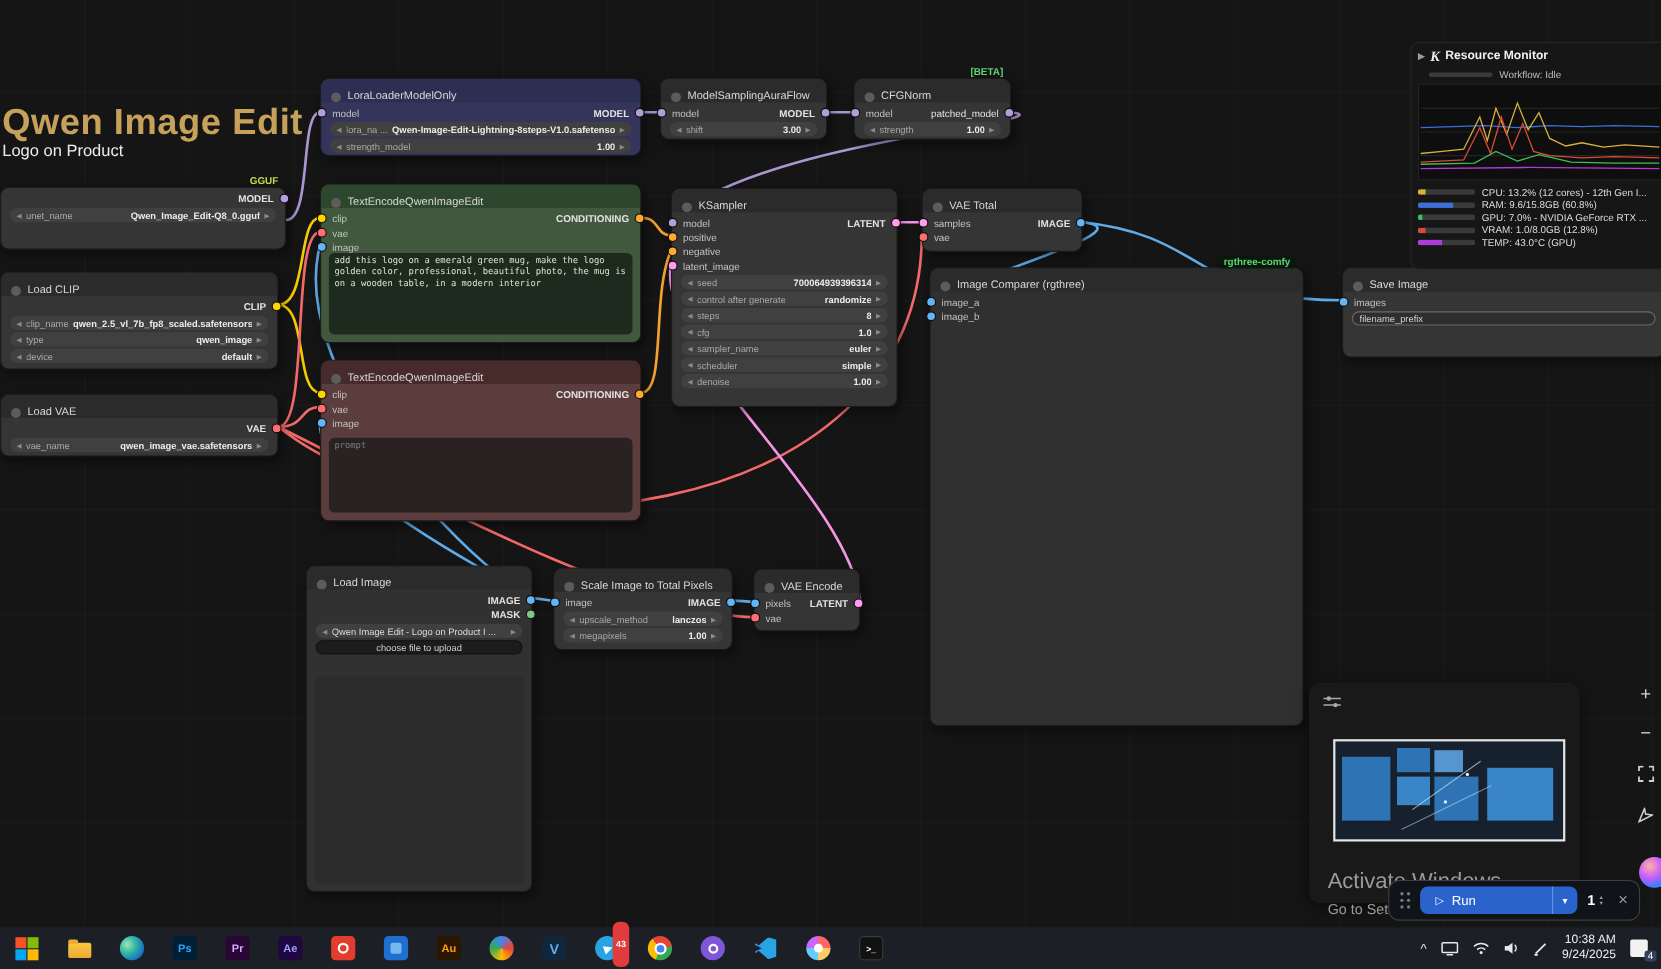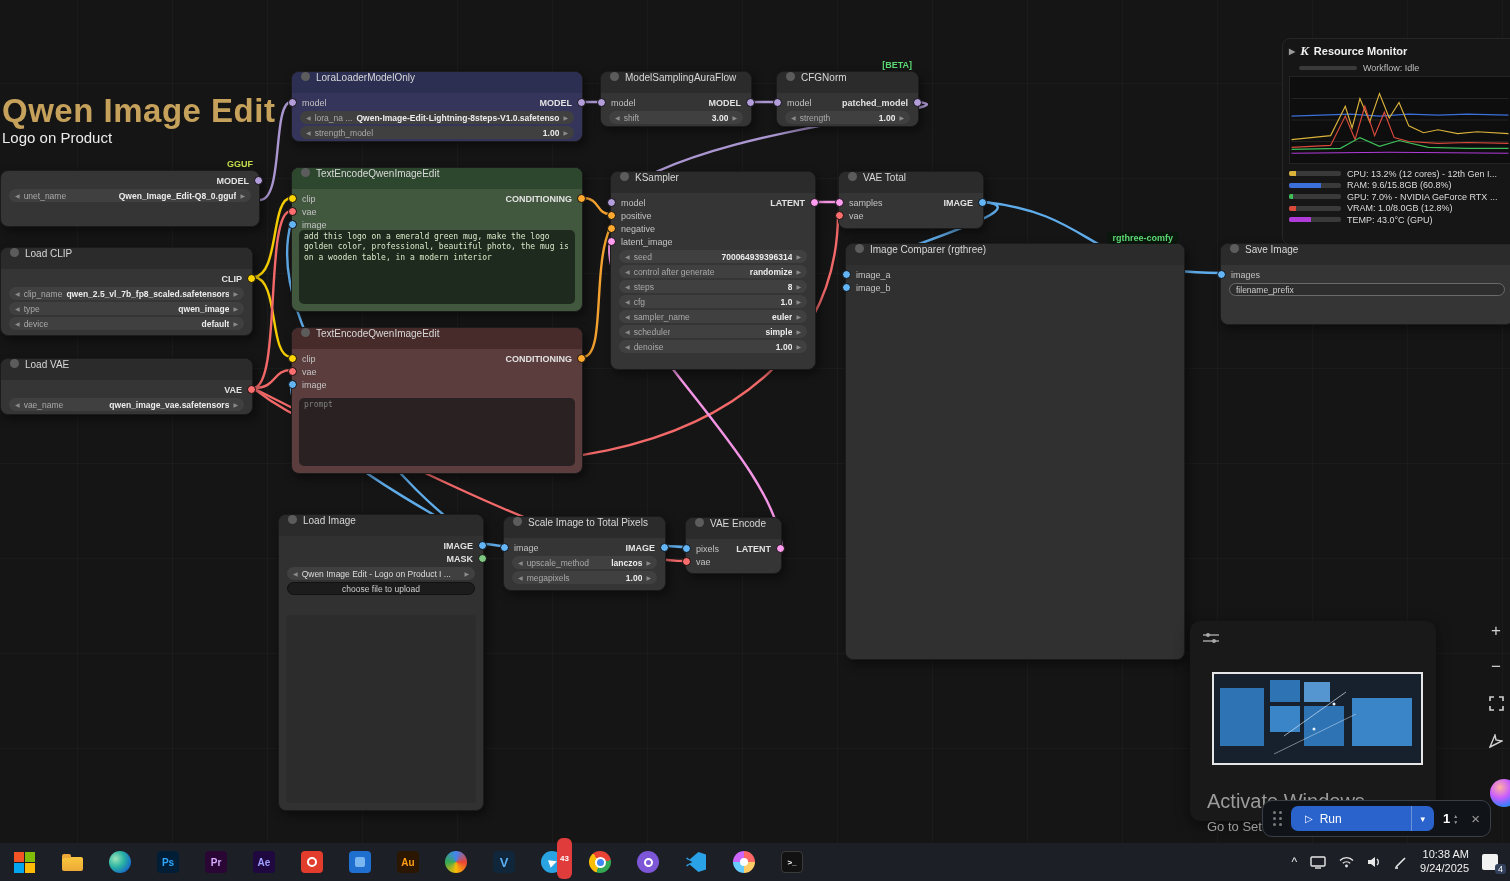--- a/index.html
+++ b/index.html
@@ -16,21 +16,21 @@
   #wires { position:absolute; left:0; top:0; z-index:1; pointer-events:none; }
 
   #workflow-title { position:absolute; left:2px; top:92px; z-index:2;
     font-size:33px; font-weight:bold; color:#c6a15b; letter-spacing:.5px; }
   #workflow-subtitle { position:absolute; left:2px; top:129px; z-index:2;
     font-size:15px; color:#ececec; }
 
   
   .node { position:absolute; z-index:2; background:#353535; border:1px solid #1b1b1b;
     border-radius:8px; box-shadow:3px 4px 10px rgba(0,0,0,.45); color:#ccc; }
-  .nh { height:21px; display:flex; align-items:flex-start; gap:6px; padding:0 9px;
+  .nh { height:21px; display:flex; align-items:flex-end; gap:6px; padding:0 9px;
     border-radius:7px 7px 0 0; background:#2b2b2b; font-size:10px; color:#d8d8d8;
     white-space:nowrap; overflow:hidden; }
   .hdot { width:9px; height:9px; border-radius:50%; background:#5c5c5c; flex:0 0 auto; }
   .badge { position:absolute; top:-12px; right:6px; font-size:9px; font-weight:bold; }
   .badge.gguf { color:#c3dd4a; }
   .badge.beta { color:#5bd873; }
   .badge.rg { color:#5bd873; background:rgba(8,24,10,.75); padding:1px 5px; border-radius:3px; }
 
   .slots { padding-top:3px; }
   .srow { position:relative; height:13px; display:flex; align-items:center;
@@ -272,21 +272,21 @@
   <div class="node" style="left:776px;top:71px;width:143px;height:56px">
     <div class="badge beta">[BETA]</div>
     <div class="nh">
         <span class="hdot"></span>
         <span>CFGNorm</span>
       </div>
     <div class="slots">
       <div class="srow">
           <i class="pd in model"></i>
           <span class="lab-in">model</span>
-          <span class="lab-out" style="font-weight:bold">patched_model</span>
+          <span class="lab-out" style="font-weight:normal">patched_model</span>
           <i class="pd out model"></i>
         </div>
     </div>
     <div class="widget">
         <span class="arr">◀</span>
         <span class="wl">strength</span>
         <span class="wv">1.00</span>
         <span class="arr">▶</span>
       </div>
   </div>

